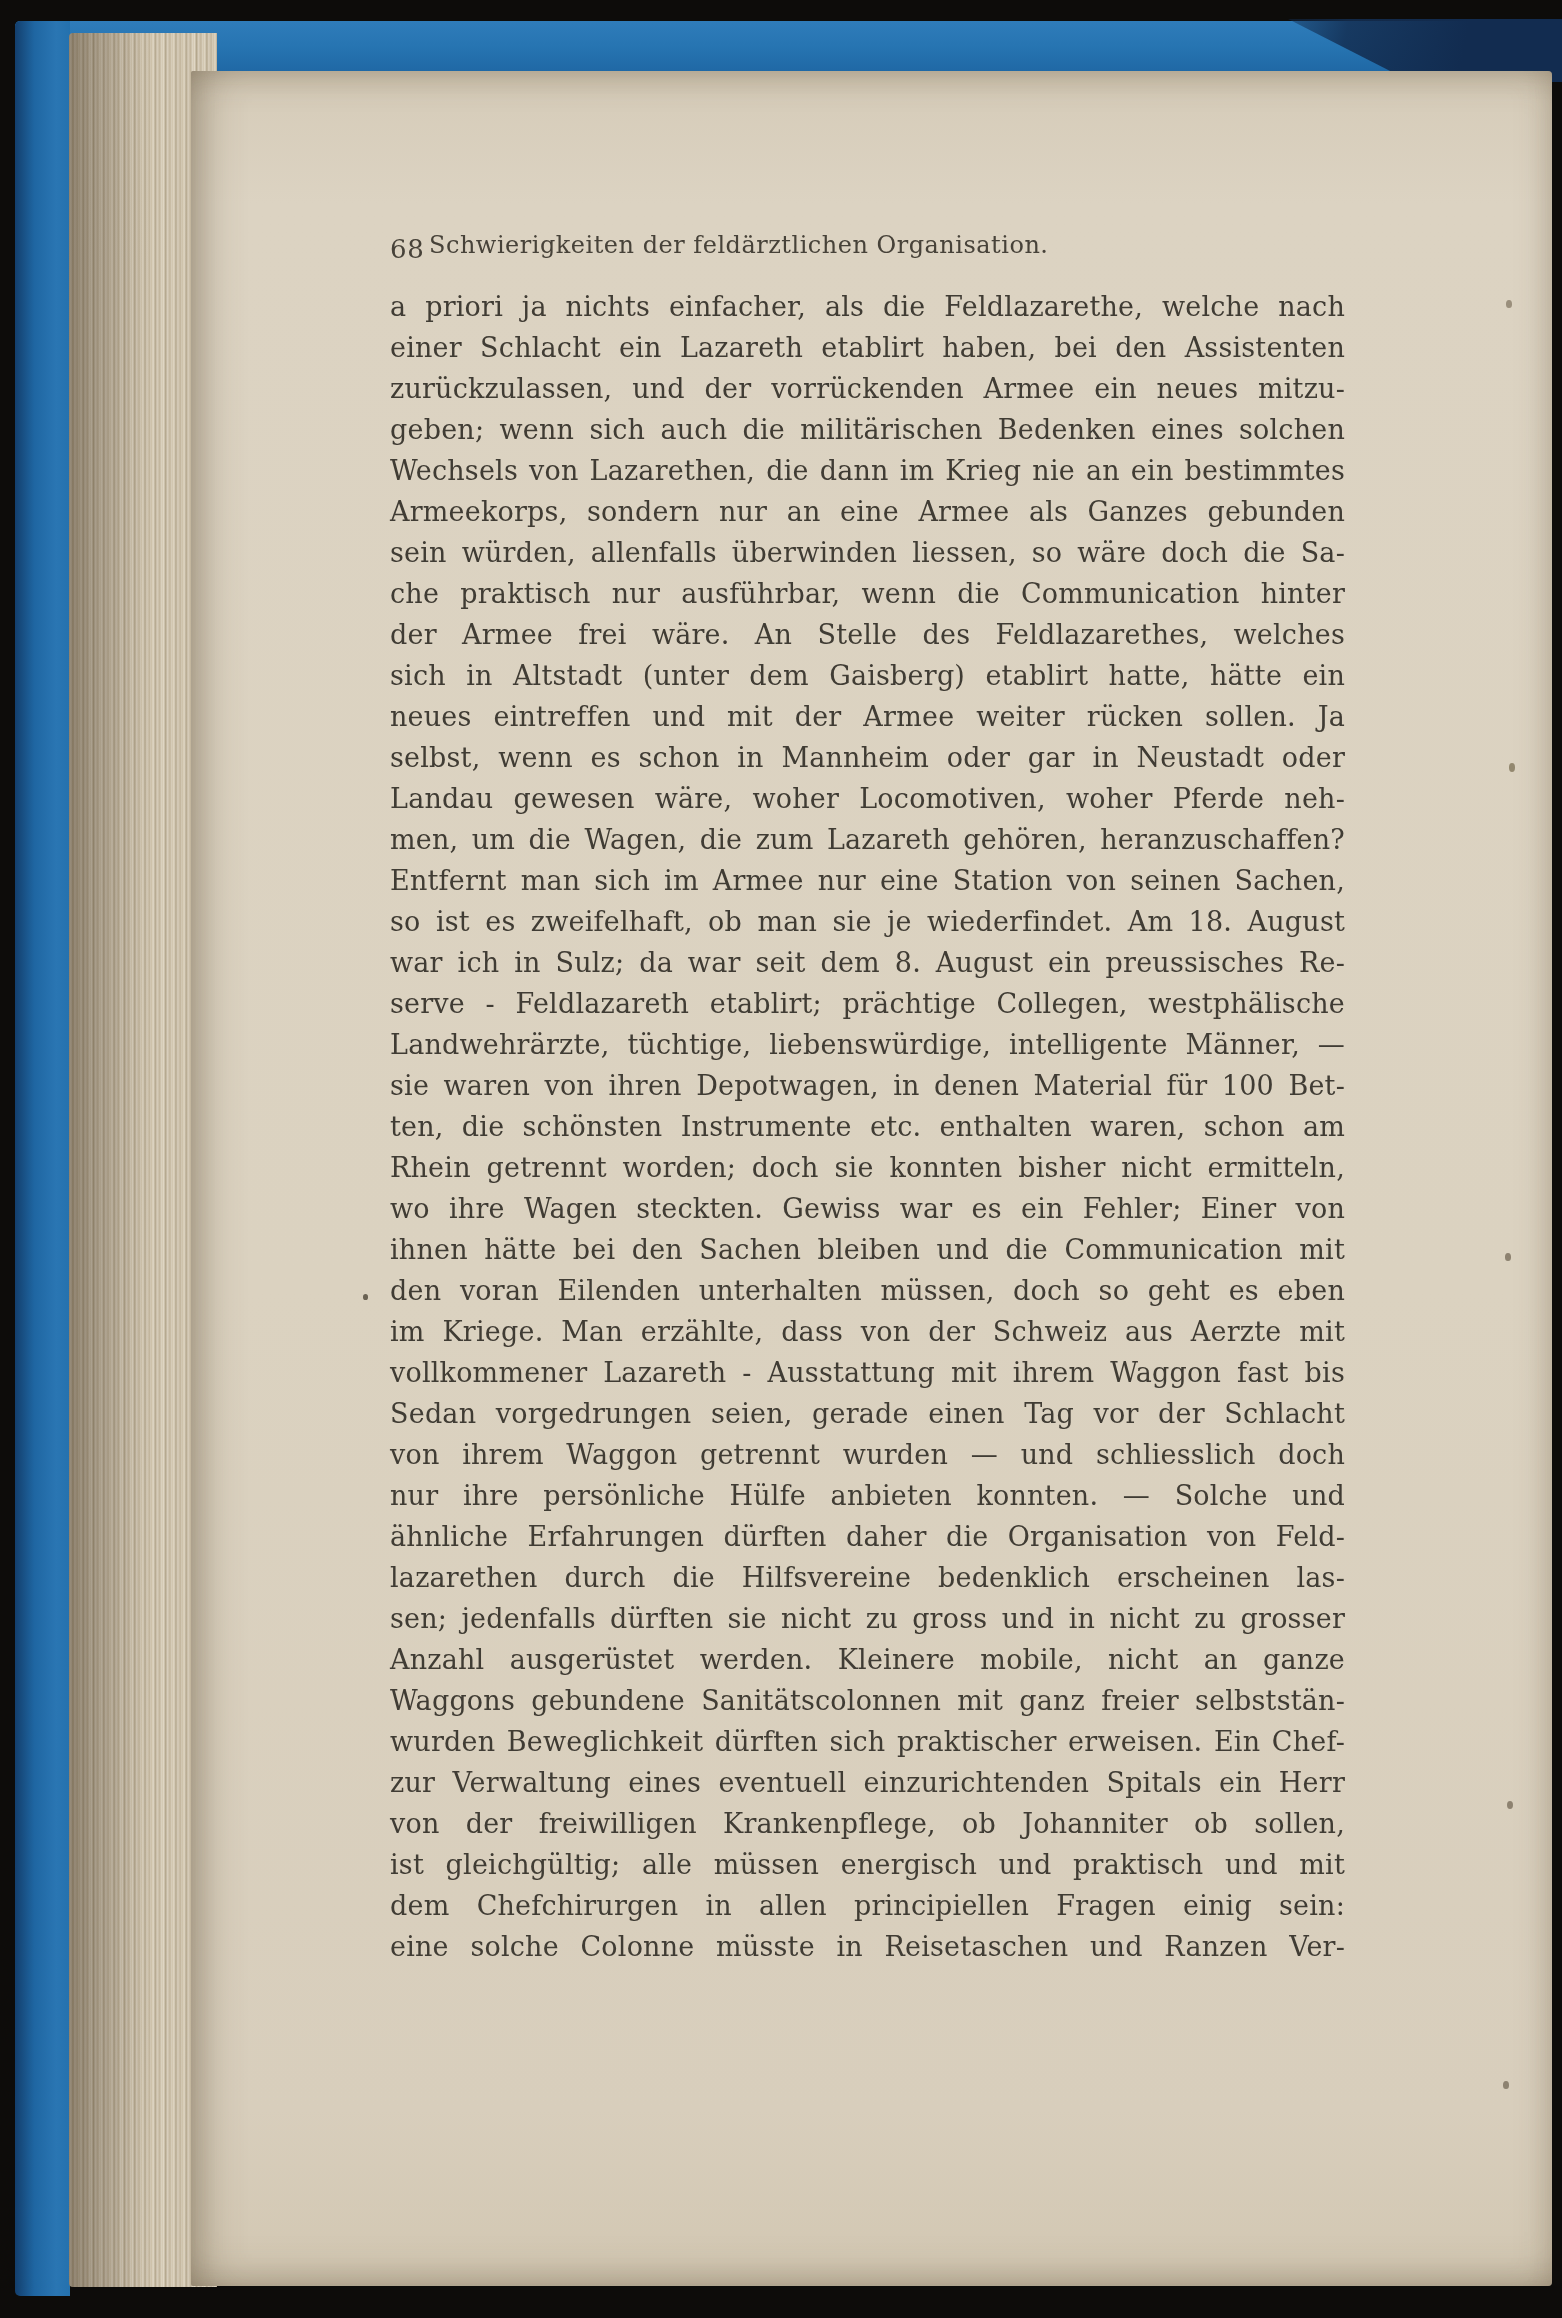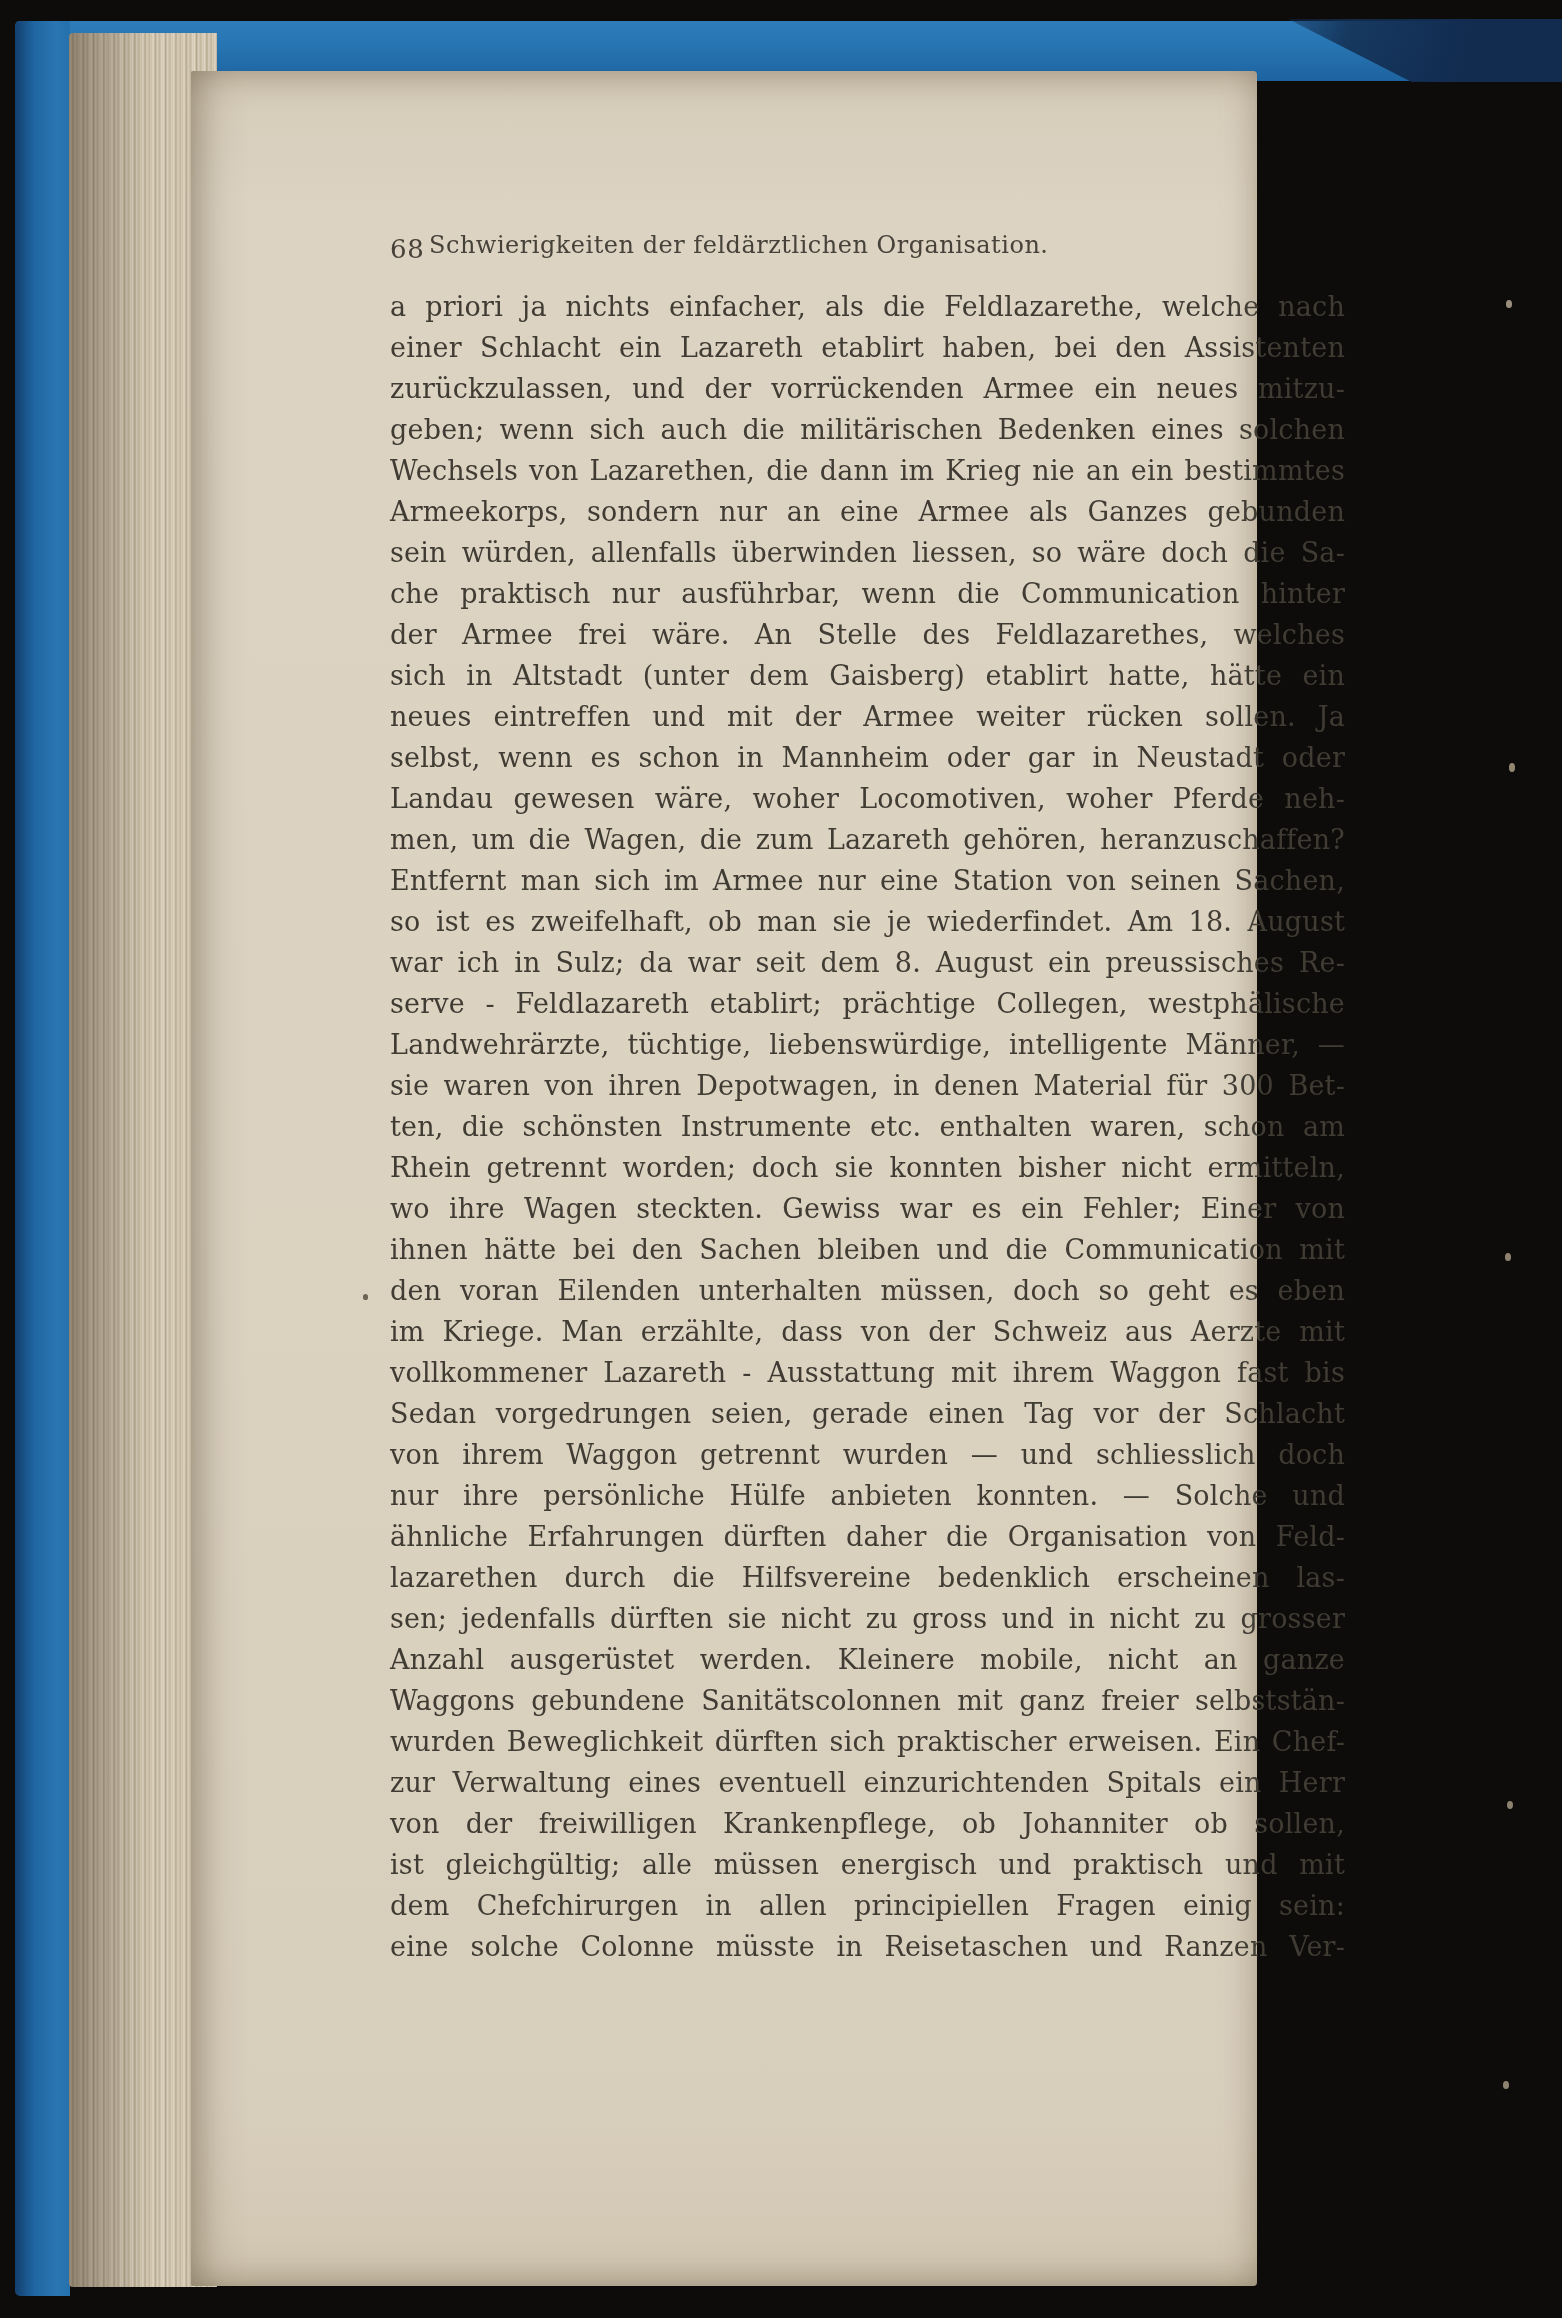--- a/index.html
+++ b/index.html
@@ -32,21 +32,21 @@
   .page-stack{
     position:absolute;left:69px;top:33px;width:148px;height:2254px;
     background:
       linear-gradient(90deg,rgba(62,48,30,.45) 0%,rgba(62,48,30,0) 55%),
       repeating-linear-gradient(90deg,
         #cdc1a9 0px,#e0d7c5 1.9px,#b4a78d 3.9px,#d8cebc 5.8px,#c2b59c 8.3px,#ddd4c2 10.3px);
     border-radius:3.9px 0 0 3.9px;
   }
   
   .page{
-    position:absolute;left:191px;top:71px;width:1066px;height:2215px;
+    position:absolute;left:191px;top:71px;width:1361px;height:2215px;
     background:linear-gradient(180deg,#d5cbb8 0%,#dcd3c2 6%,#dbd2c0 55%,#d8cebc 92%,#d2c7b2 100%);
     box-shadow:
       inset 29.5px 0 45px -22px rgba(92,76,52,.45),
       inset -16.7px 0 39px -19px rgba(92,76,52,.28),
       inset 0 19px 39px -19px rgba(92,76,52,.30),
       inset 0 -26px 45px -26px rgba(92,76,52,.35);
     border-radius:1.9px 3.9px 3.9px 1.9px;
   }
   .running-header{
     position:absolute;top:160px;left:199px;width:956px;height:33px;
@@ -110,21 +110,21 @@
         <div class="line">sich in Altstadt (unter dem Gaisberg) etablirt hatte, hätte ein</div>
         <div class="line">neues eintreffen und mit der Armee weiter rücken sollen.  Ja</div>
         <div class="line">selbst, wenn es schon in Mannheim oder gar in Neustadt oder</div>
         <div class="line">Landau gewesen wäre, woher Locomotiven, woher Pferde neh-</div>
         <div class="line">men, um die Wagen, die zum Lazareth gehören, heranzuschaffen?</div>
         <div class="line">Entfernt man sich im Armee nur eine Station von seinen Sachen,</div>
         <div class="line">so ist es zweifelhaft, ob man sie je wiederfindet.  Am 18. August</div>
         <div class="line">war ich in Sulz; da war seit dem 8. August ein preussisches Re-</div>
         <div class="line">serve - Feldlazareth etablirt; prächtige Collegen, westphälische</div>
         <div class="line">Landwehrärzte, tüchtige, liebenswürdige, intelligente Männer, —</div>
-        <div class="line">sie waren von ihren Depotwagen, in denen Material für 300 Bet-</div>
+        <div class="line">sie waren von ihren Depotwagen, in denen Material für 100 Bet-</div>
         <div class="line">ten, die schönsten Instrumente etc. enthalten waren, schon am</div>
         <div class="line">Rhein getrennt worden; doch sie konnten bisher nicht ermitteln,</div>
         <div class="line">wo ihre Wagen steckten.  Gewiss war es ein Fehler; Einer von</div>
         <div class="line">ihnen hätte bei den Sachen bleiben und die Communication mit</div>
         <div class="line">den voran Eilenden unterhalten müssen, doch so geht es eben</div>
         <div class="line">im Kriege.  Man erzählte, dass von der Schweiz aus Aerzte mit</div>
         <div class="line">vollkommener Lazareth - Ausstattung mit ihrem Waggon fast bis</div>
         <div class="line">Sedan vorgedrungen seien, gerade einen Tag vor der Schlacht</div>
         <div class="line">von ihrem Waggon getrennt wurden — und schliesslich doch</div>
         <div class="line">nur ihre persönliche Hülfe anbieten konnten. — Solche und</div>

